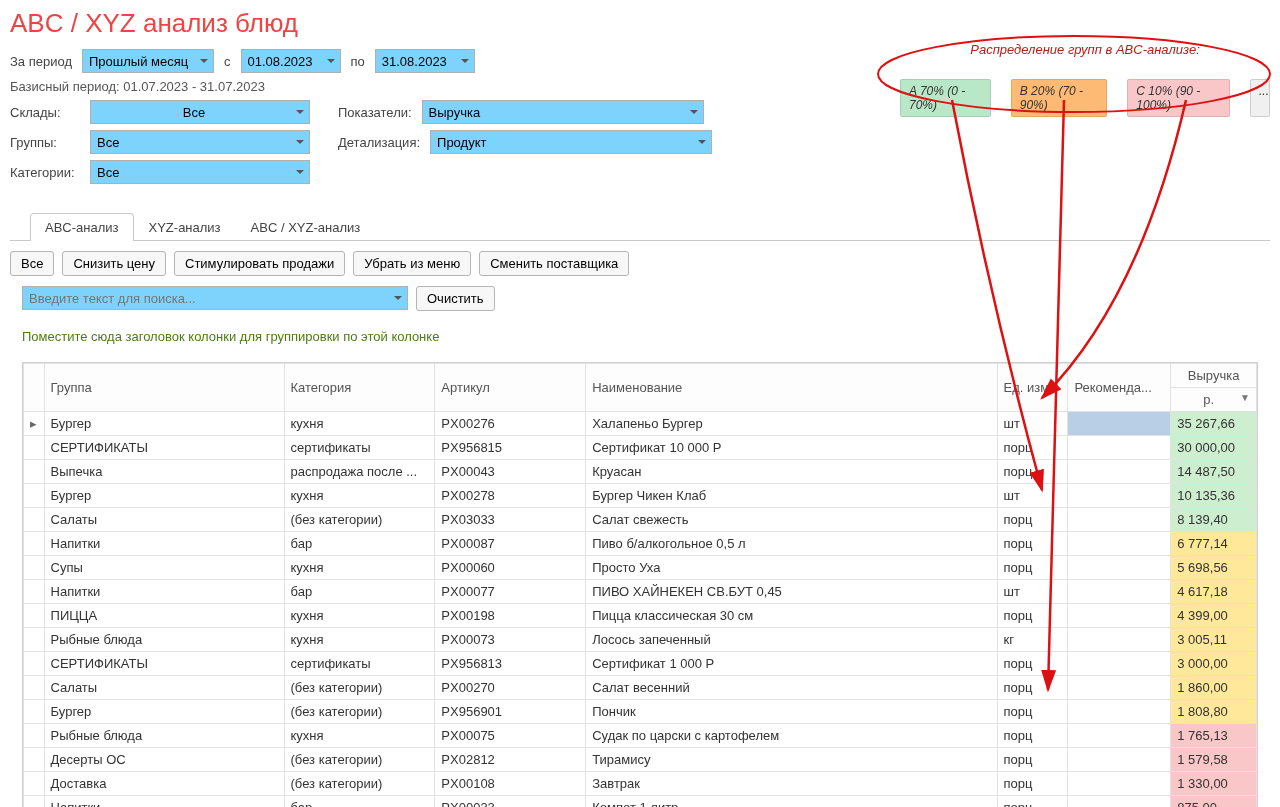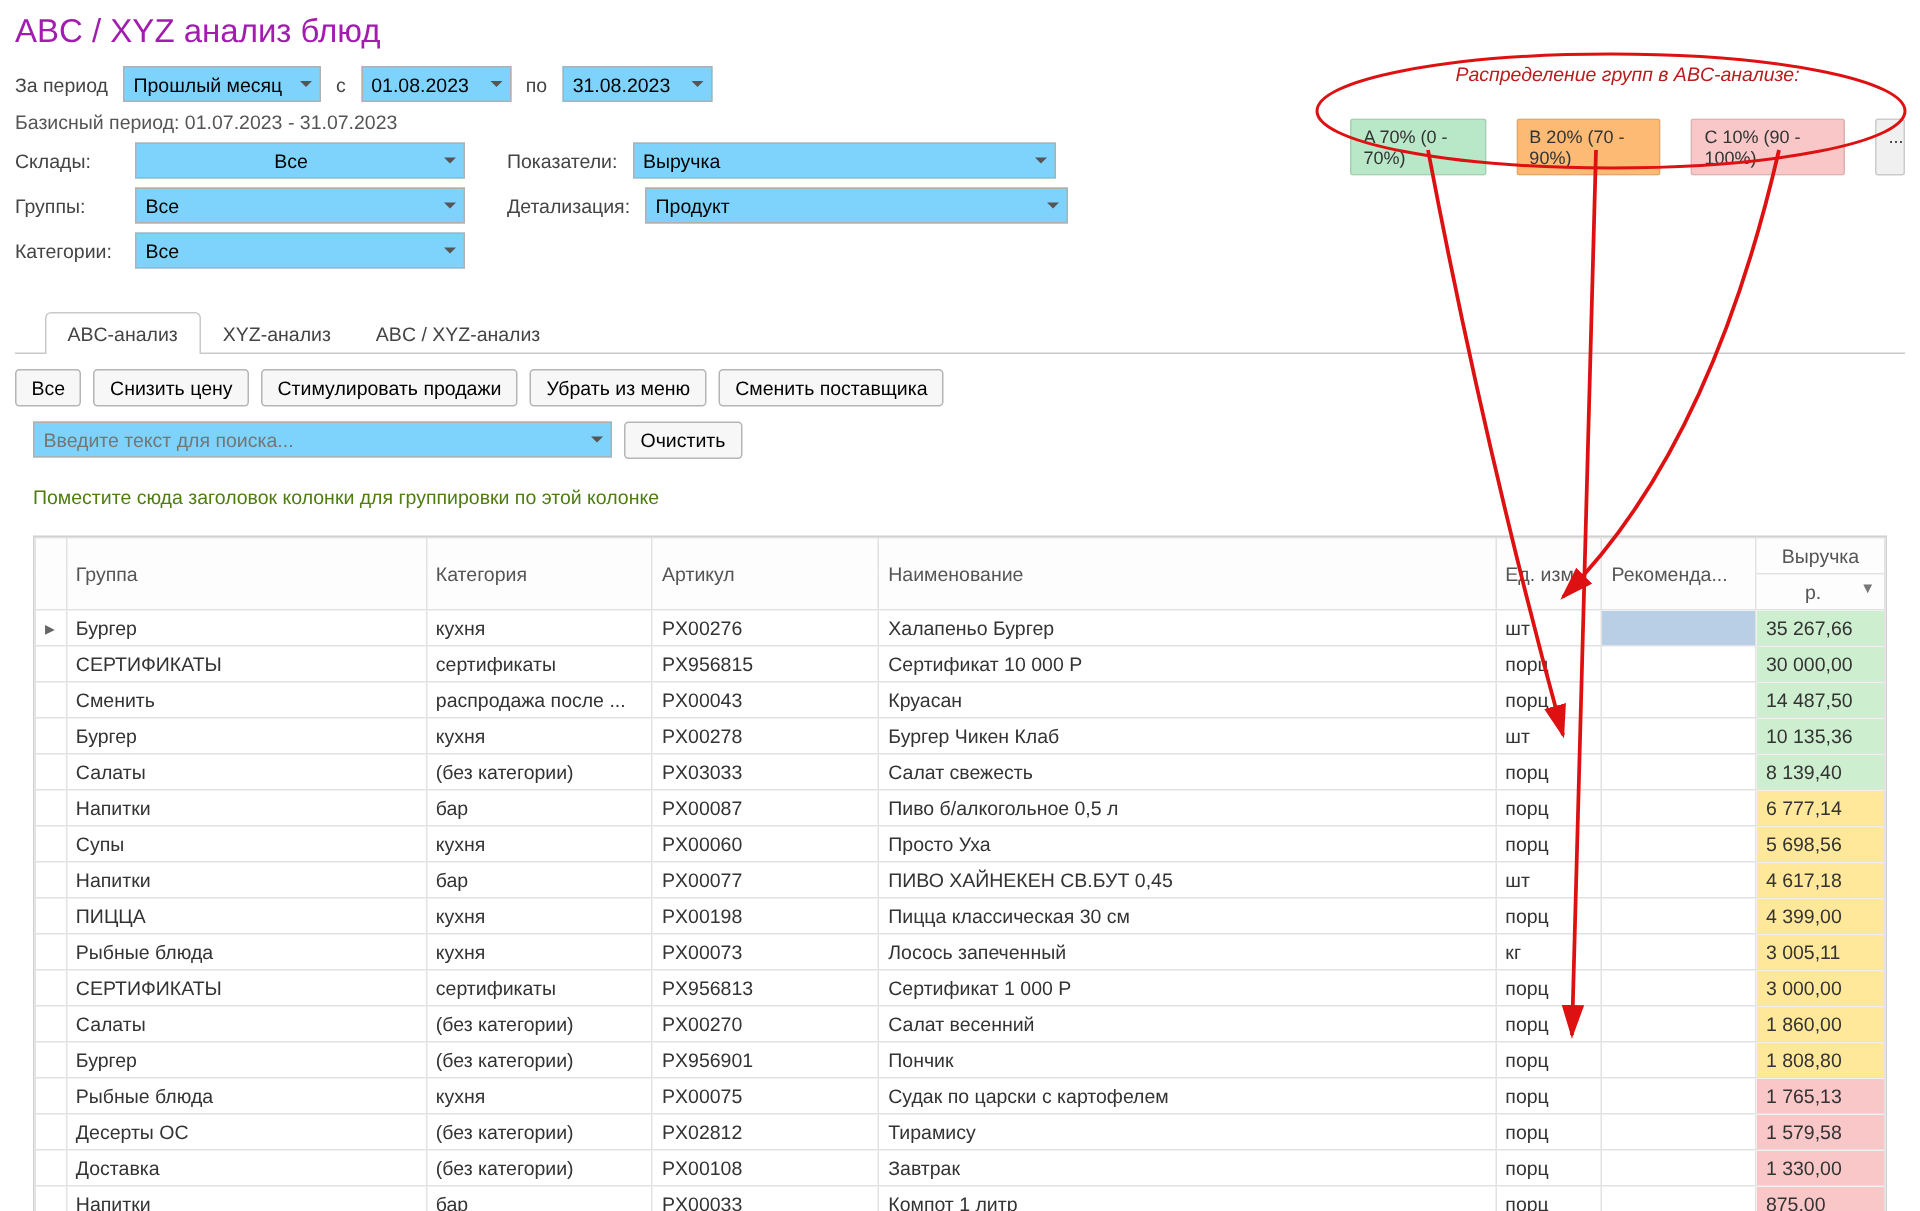--- a/index.html
+++ b/index.html
@@ -10,23 +10,23 @@
   color: #333;
   background: #fff;
   width: 1280px;
 }
 .page {
   padding: 8px 10px;
   position: relative;
 }
 h1 {
   margin: 0 0 10px 0;
-  font-size: 22px;
+  font-size: 26px;
   font-weight: 400;
-  color: #a21caf;
+  color: #ef4444;
 }
 .row {
   display: flex;
   align-items: center;
   gap: 10px;
   margin-bottom: 6px;
 }
 .label { white-space: nowrap; color: #444; }
 .select, .dateinput, .textinput {
   border: 1px solid #b0b0b0;
@@ -62,20 +62,21 @@
   text-align: center;
   font-size: 13px;
   color: #b91c1c;
   margin-bottom: 22px;
   font-style: italic;
 }
 .abc-badges {
   display: flex;
   gap: 20px;
   justify-content: flex-start;
+  font-style: italic;
 }
 .badge {
   padding: 4px 8px;
   font-size: 12px;
   border: 1px solid rgba(0,0,0,0.1);
   border-radius: 2px;
 }
 .badge-a { background: #b9e8c8; }
 .badge-b { background: #fdba74; }
 .badge-c { background: #f9c7c7; }
@@ -292,21 +293,21 @@
             <td>СЕРТИФИКАТЫ</td>
             <td>сертификаты</td>
             <td>PX956815</td>
             <td>Сертификат 10 000 Р</td>
             <td>порц</td>
             <td></td>
             <td class="revcell rev-A">30 000,00</td>
           </tr>
           <tr>
             <td class="rowptr"></td>
-            <td>Сменить</td>
+            <td>Выпечка</td>
             <td>распродажа после ...</td>
             <td>PX00043</td>
             <td>Круасан</td>
             <td>порц</td>
             <td></td>
             <td class="revcell rev-A">14 487,50</td>
           </tr>
           <tr>
             <td class="rowptr"></td>
             <td>Бургер</td>

